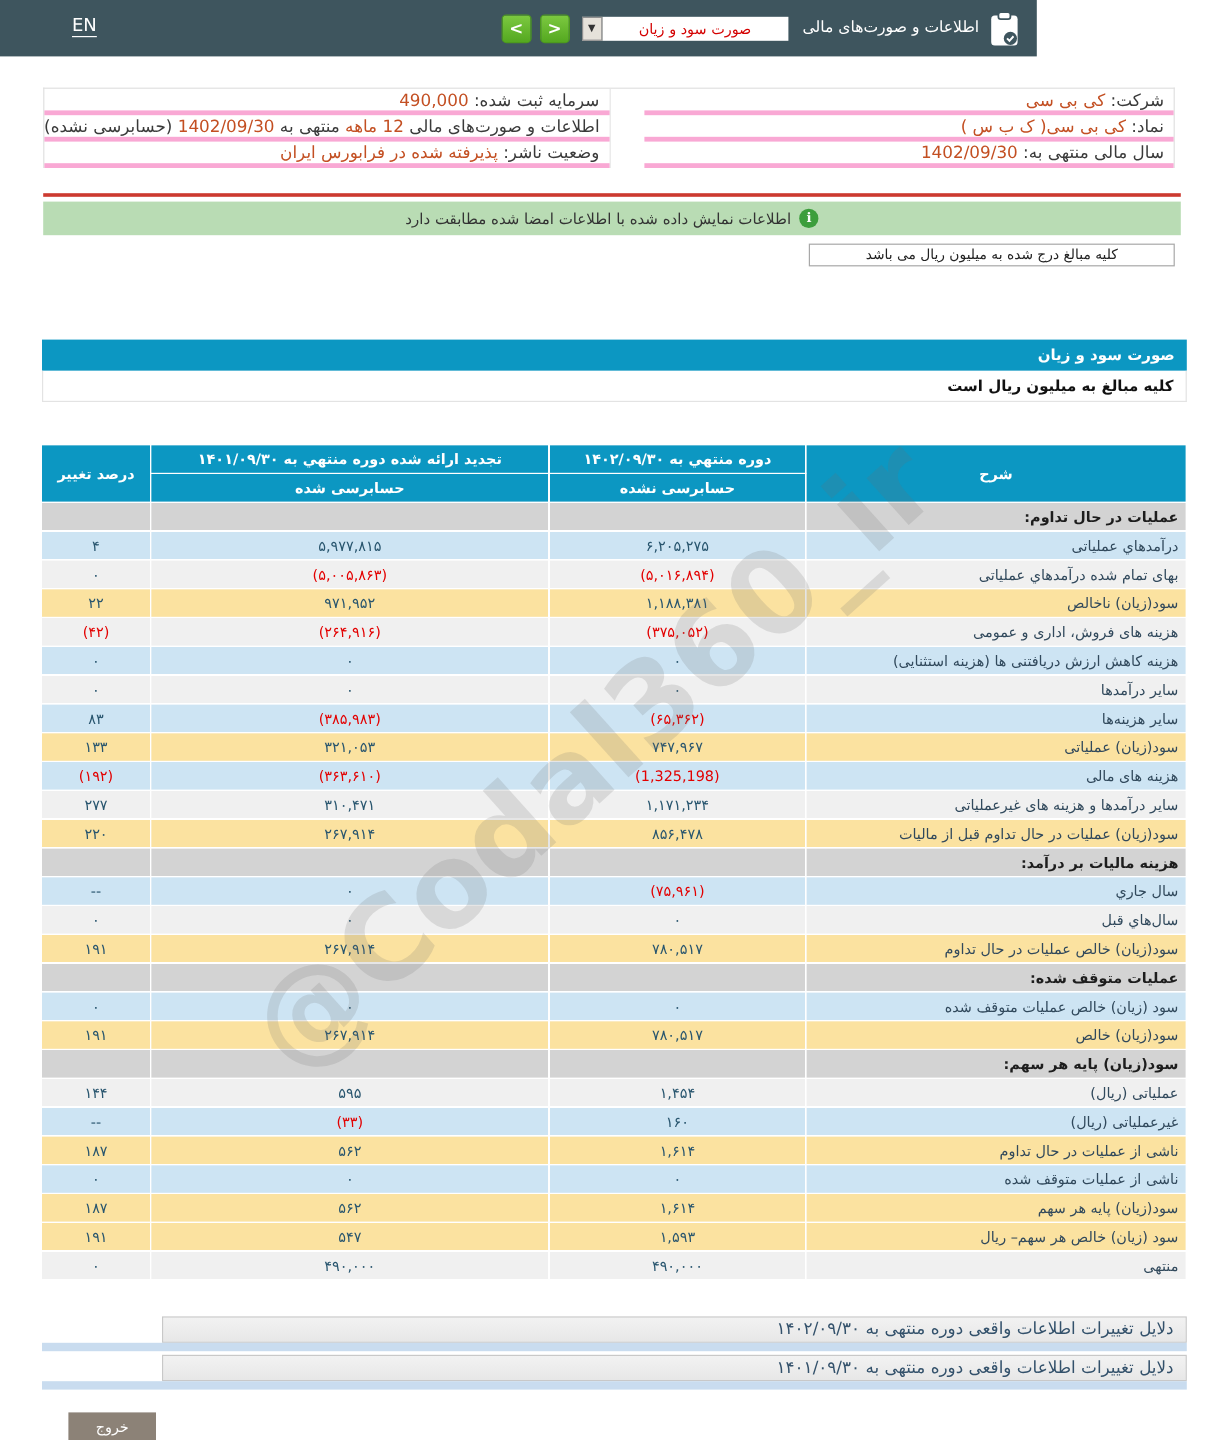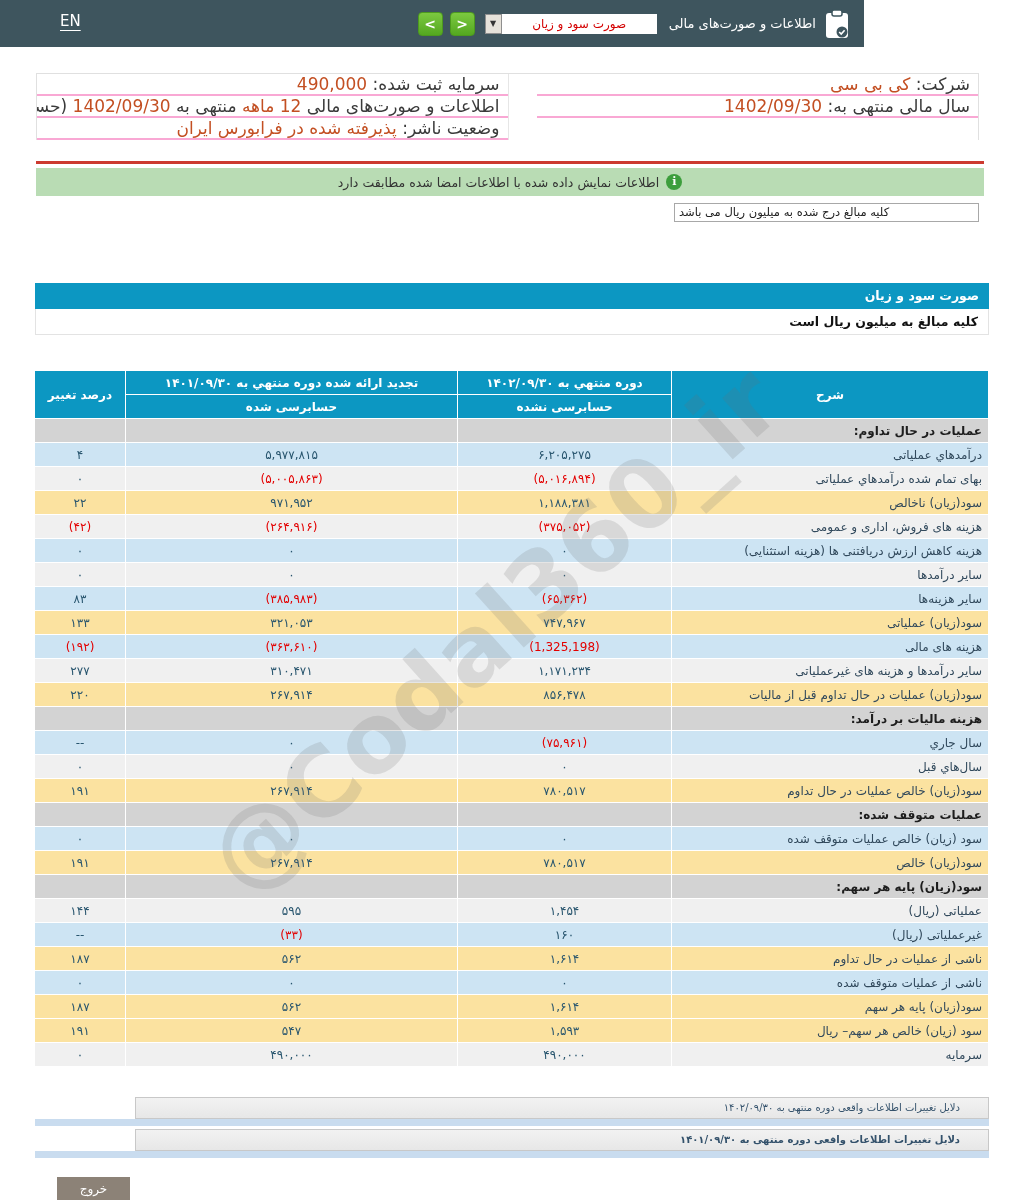--- a/index.html
+++ b/index.html
@@ -24,35 +24,35 @@
   .nav-btn { width:25px; height:24px; border-radius:4px; margin-left:7px;
              background:linear-gradient(#7cc940,#54a820); border:1px solid #4d9a1e;
              color:#fff; font-weight:bold; font-size:14px; line-height:22px;
              text-align:center; cursor:pointer; direction:ltr; }
 
   
   .info-table { position:absolute; top:73px; right:45px; width:943px;
                 border:1px solid #e0e0e0; border-bottom:none; display:flex; direction:rtl; }
   .info-col { width:50%; }
   .info-col.right { border-left:1px solid #e6e6e6;padding-left:28px; }
-  .info-row { height:22px; line-height:21px; border-bottom:2px solid #f9a8d4;
-              padding:0 8px; font-size:17px; color:#3a3a3a; white-space:nowrap; overflow:hidden; }
+  .info-row { height:22px; line-height:21px; border-bottom:4px solid #f9a8d4;
+              padding:0 8px; font-size:14px; color:#3a3a3a; white-space:nowrap; overflow:hidden; }
   .info-row .hl { color:#c34f22; }
   .red-line { position:absolute; top:161px; right:40px; width:948px; height:3px; background:#cc3a30; }
 
   .notice-bar { position:absolute; top:168px; right:40px; width:948px; height:28px;
                 background:#b9dcb4; display:flex; align-items:center; justify-content:center;
                 font-size:12.5px; color:#333; }
   .info-i { width:16px; height:16px; border-radius:50%; background:#3c9e3c; color:#fff;
             font-size:11px; font-weight:bold; text-align:center; line-height:16px;
             margin-left:7px; font-family:"DejaVu Serif","Liberation Serif",serif; }
 
   .unit-box { position:absolute; top:203px; right:45px; width:305px; height:19px;
               background:#fff; border:1px solid #a8a8a8; font-size:11.5px; color:#222;
-              line-height:17px; padding:0 4px; text-align:left; white-space:nowrap; }
+              line-height:17px; padding:0 4px; text-align:center; white-space:nowrap; }
 
   
   .stmt-title { position:absolute; top:283px; right:35px; width:954px; height:26px;
                 background:#0c97c2; color:#fff; font-weight:bold; font-size:12.5px;
                 line-height:26px; padding:0 10px; }
   .stmt-subtitle { position:absolute; top:309px; right:35px; width:954px; height:26px;
                    background:#fff; border:1px solid #e3e3e3; border-top:none;
                    color:#111; font-weight:bold; font-size:12.5px; line-height:25px; padding:0 10px; }
 
   table.stmt { position:absolute; top:370px; right:35px; width:954px;
@@ -71,21 +71,21 @@
 
   .watermark { position:absolute; top:330px; right:120px; width:820px; height:600px;
                display:flex; align-items:center; justify-content:center;
                transform:rotate(-42deg); transform-origin:center;
                font-size:96px; font-weight:bold; color:rgba(110,110,110,0.18);
                pointer-events:none; direction:ltr; white-space:nowrap; }
 
   
   .acc-bar { position:absolute; right:35px; width:854px; height:22px;
              background:linear-gradient(#f2f2f2,#e7e7e7); border:1px solid #c8c8c8;
-             color:#33516b; font-size:10px; line-height:20px; padding:0 28px;
+             color:#33516b; font-size:14px; line-height:20px; padding:0 10px;
              cursor:pointer; white-space:nowrap; }
   .acc-strip { position:absolute; right:35px; width:954px; height:7px; background:#c9dcef; }
   .exit-btn { position:absolute; top:1177px; right:894px; width:73px; height:26px;
               background:#8c8277; color:#fff; font-size:12px; text-align:center;
               line-height:25px; cursor:pointer; }
 </style>
 </head>
 <body>
 
 <div id="page">
@@ -105,20 +105,21 @@
         <div class="select-arrow">▼</div>
       </div>
       <div class="nav-btn">&gt;</div>
       <div class="nav-btn">&lt;</div>
     </div>
   </div>
 
   <div class="info-table">
     <div class="info-col right" id="info-col-right">
         <div class="info-row"><span>شرکت: </span><span class="hl">کی بی سی</span></div>
+        <div class="info-row"><span>نماد: </span><span class="hl">کی بی سی( ک ب س )</span></div>
         <div class="info-row"><span>سال مالی منتهی به: </span><span class="hl">1402/09/30</span></div>
       </div>
     <div class="info-col" id="info-col-left">
         <div class="info-row"><span>سرمایه ثبت شده: </span><span class="hl">490,000</span></div>
         <div class="info-row"><span>اطلاعات و صورت‌های مالی </span><span class="hl">12 ماهه</span><span> منتهی به </span><span class="hl">1402/09/30</span><span> (حسابرسی نشده)</span></div>
         <div class="info-row"><span>وضعیت ناشر: </span><span class="hl">پذیرفته شده در فرابورس ایران</span></div>
       </div>
   </div>
   <div class="red-line"></div>
 
@@ -302,31 +303,31 @@
           <td class="c-val">۵۶۲</td>
           <td class="c-val">۱۸۷</td>
         </tr>
         <tr class="row-yellow">
           <td class="c-desc">سود (زیان) خالص هر سهم– ریال</td>
           <td class="c-val">۱,۵۹۳</td>
           <td class="c-val">۵۴۷</td>
           <td class="c-val">۱۹۱</td>
         </tr>
         <tr class="row-white">
-          <td class="c-desc">سرمایه</td>
+          <td class="c-desc">منتهی</td>
           <td class="c-val">۴۹۰,۰۰۰</td>
           <td class="c-val">۴۹۰,۰۰۰</td>
           <td class="c-val">۰</td>
         </tr>
       </tbody>
   </table>
 
   <div class="watermark">@Codal360_ir</div>
 
   <div id="footer-links">
       <div class="acc-bar" style="top: 1097px;">دلایل تغییرات اطلاعات واقعی دوره منتهی به ۱۴۰۲/۰۹/۳۰</div>
       <div class="acc-strip" style="top: 1119px;"></div>
-      <div class="acc-bar" style="top: 1129px; font-weight: bold;">دلایل تغییرات اطلاعات واقعی دوره منتهی به ۱۴۰۱/۰۹/۳۰</div>
+      <div class="acc-bar" style="top: 1129px;">دلایل تغییرات اطلاعات واقعی دوره منتهی به ۱۴۰۱/۰۹/۳۰</div>
       <div class="acc-strip" style="top: 1151px;"></div>
     </div>
 
   <div class="exit-btn">خروج</div>
 </div>
 
 </body></html>

